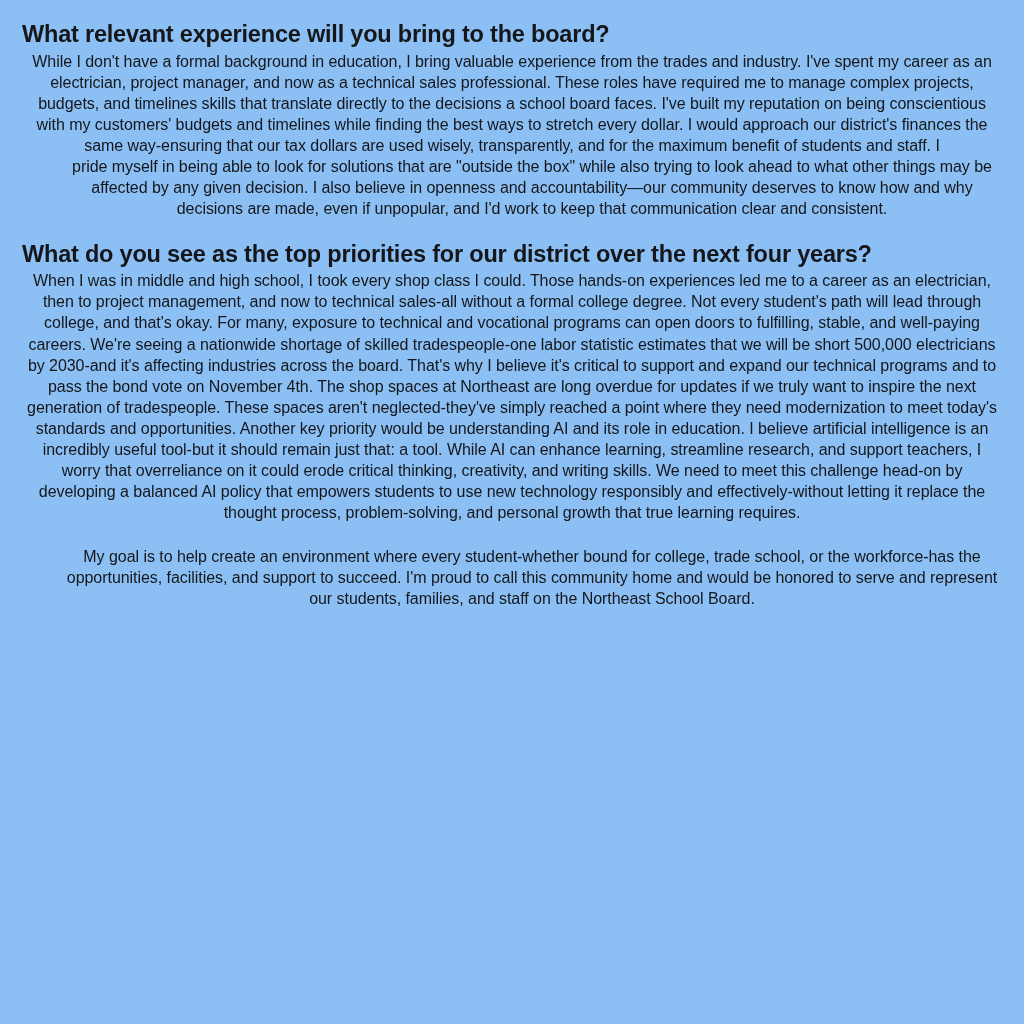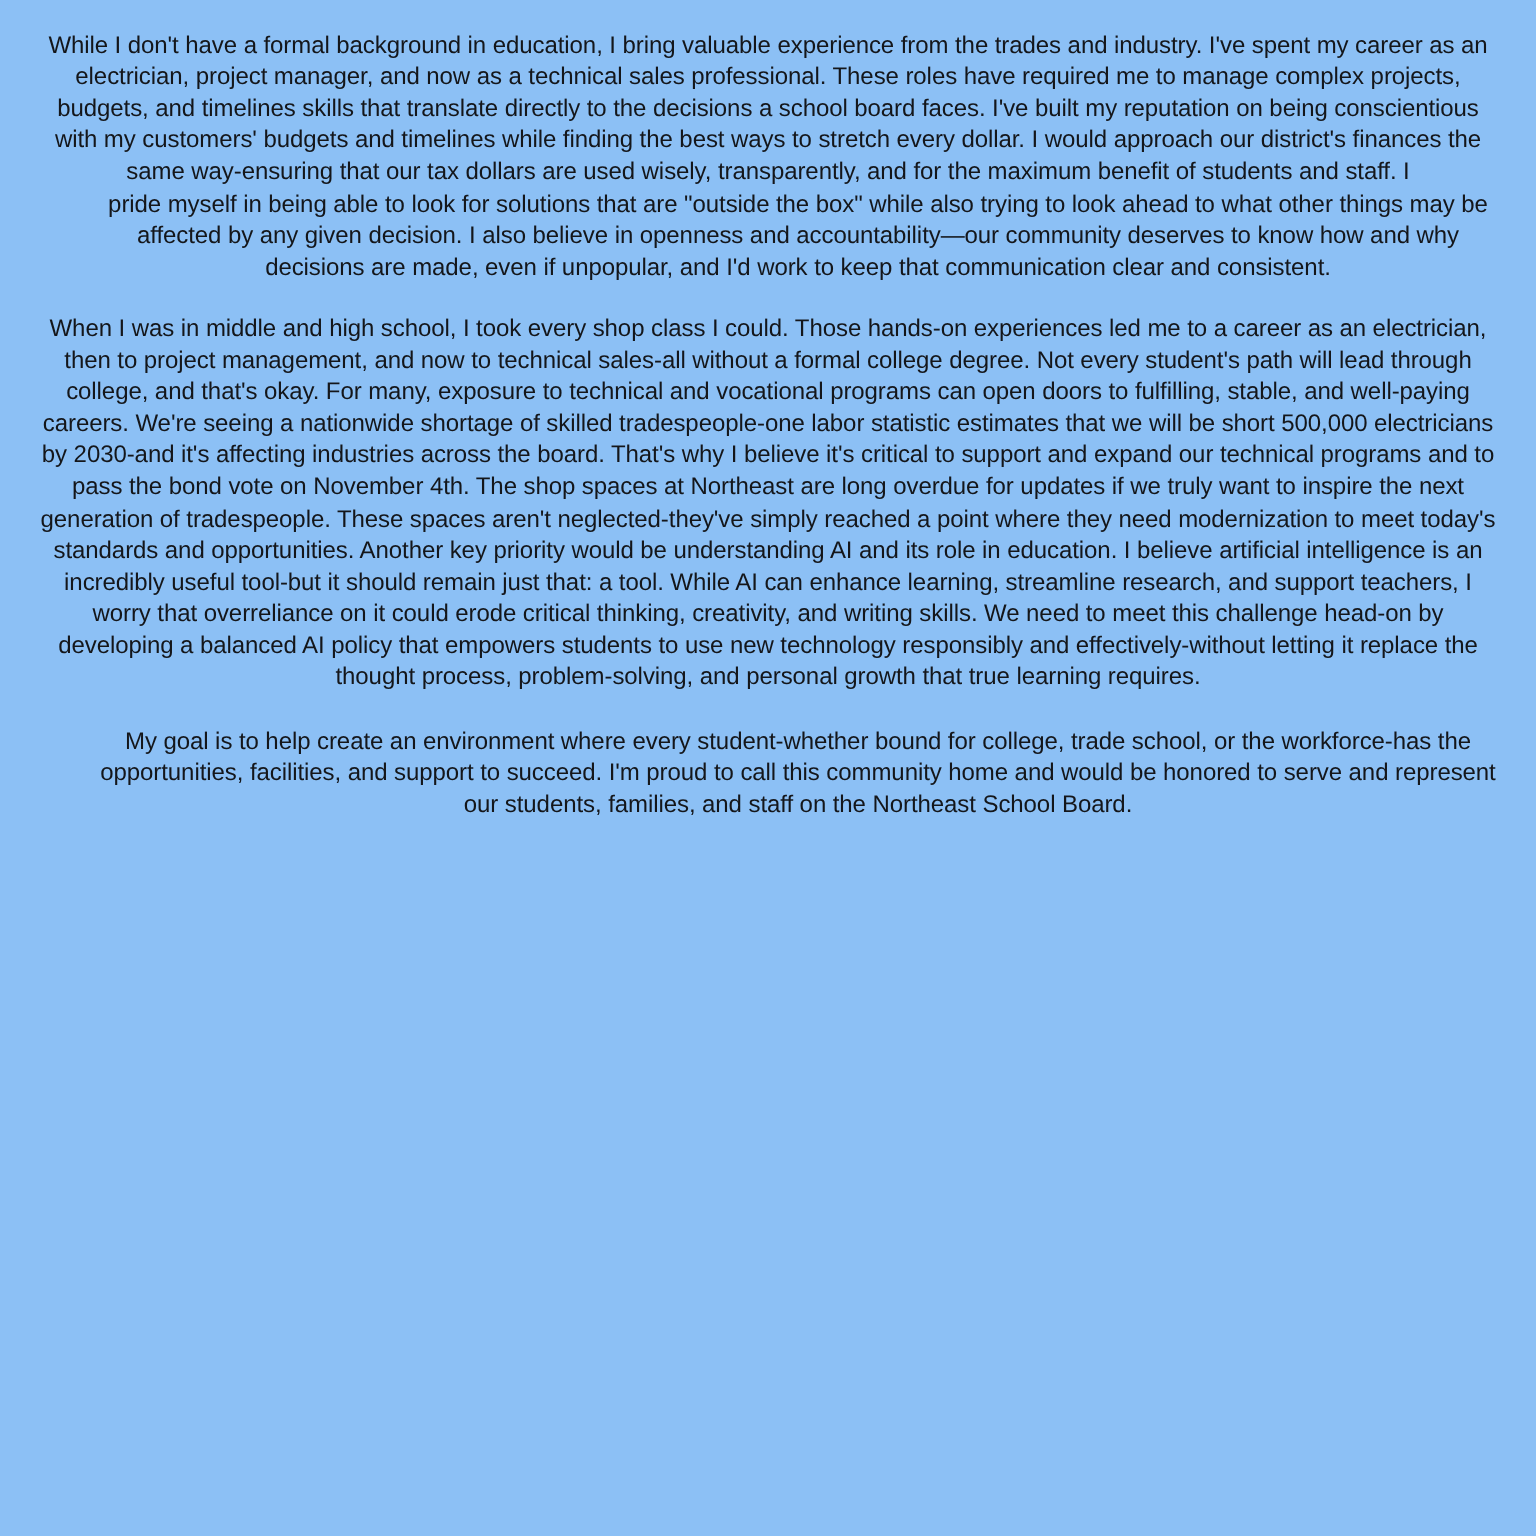--- a/index.html
+++ b/index.html
@@ -53,28 +53,30 @@
   .block-gap {
     height: 14px;
   }
 </style>
 </head>
 <body>
 
 <div class="page">
 
   <div class="qa-block">
+    <h2 class="question">What relevant experience will you bring to the board?</h2>
     <div class="answer">
       <p>While I don't have a formal background in education, I bring valuable experience from the trades and industry. I've spent my career as an electrician, project manager, and now as a technical sales professional. These roles have required me to manage complex projects, budgets, and timelines skills that translate directly to the decisions a school board faces. I've built my reputation on being conscientious with my customers' budgets and timelines while finding the best ways to stretch every dollar. I would approach our district's finances the same way-ensuring that our tax dollars are used wisely, transparently, and for the maximum benefit of students and staff. I</p>
       <p>pride myself in being able to look for solutions that are "outside the box" while also trying to look ahead to what other things may be affected by any given decision. I also believe in openness and accountability—our community deserves to know how and why decisions are made, even if unpopular, and I'd work to keep that communication clear and consistent.</p>
     </div>
   </div>
 
   <div class="block-gap"></div>
 
   <div class="qa-block">
+    <h2 class="question">What do you see as the top priorities for our district over the next four years?</h2>
     <div class="answer">
       <p>When I was in middle and high school, I took every shop class I could. Those hands-on experiences led me to a career as an electrician, then to project management, and now to technical sales-all without a formal college degree. Not every student's path will lead through college, and that's okay. For many, exposure to technical and vocational programs can open doors to fulfilling, stable, and well-paying careers. We're seeing a nationwide shortage of skilled tradespeople-one labor statistic estimates that we will be short 500,000 electricians by 2030-and it's affecting industries across the board. That's why I believe it's critical to support and expand our technical programs and to pass the bond vote on November 4th. The shop spaces at Northeast are long overdue for updates if we truly want to inspire the next generation of tradespeople. These spaces aren't neglected-they've simply reached a point where they need modernization to meet today's standards and opportunities. Another key priority would be understanding AI and its role in education. I believe artificial intelligence is an incredibly useful tool-but it should remain just that: a tool. While AI can enhance learning, streamline research, and support teachers, I worry that overreliance on it could erode critical thinking, creativity, and writing skills. We need to meet this challenge head-on by developing a balanced AI policy that empowers students to use new technology responsibly and effectively-without letting it replace the thought process, problem-solving, and personal growth that true learning requires.</p>
       <p class="spacer-para">My goal is to help create an environment where every student-whether bound for college, trade school, or the workforce-has the opportunities, facilities, and support to succeed. I'm proud to call this community home and would be honored to serve and represent our students, families, and staff on the Northeast School Board.</p>
     </div>
   </div>
 
 </div>
 
 </body></html>

